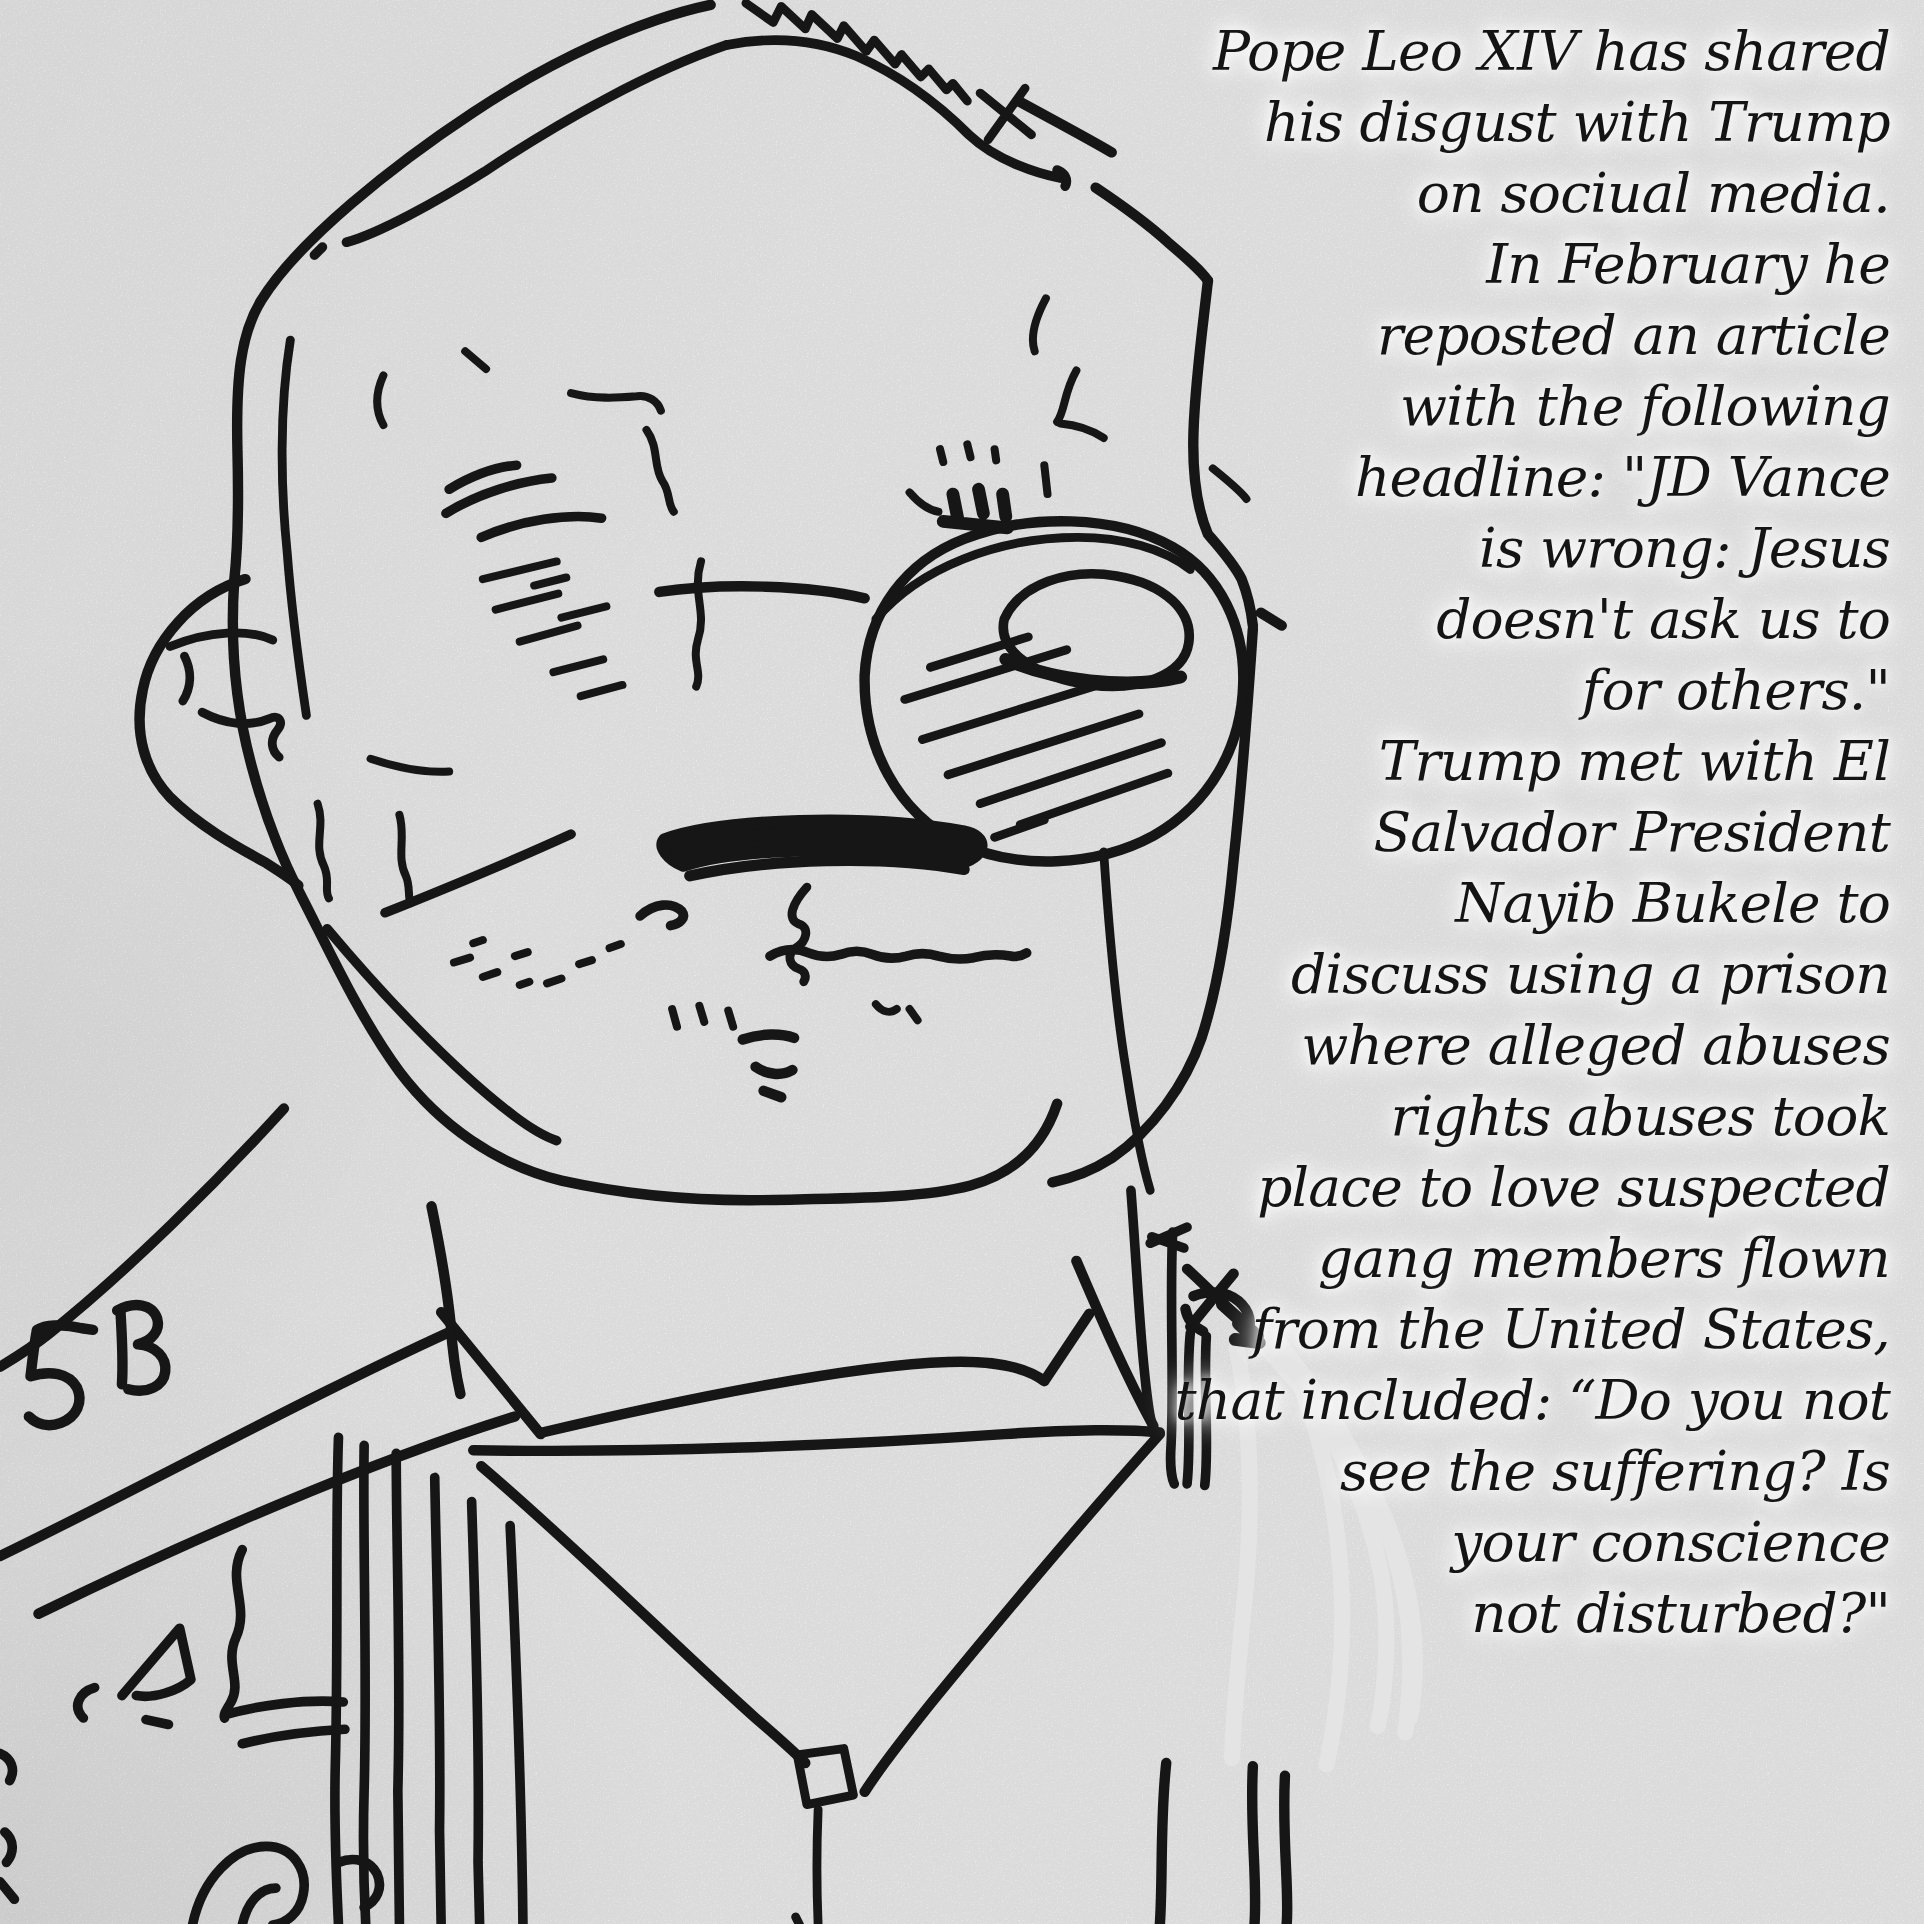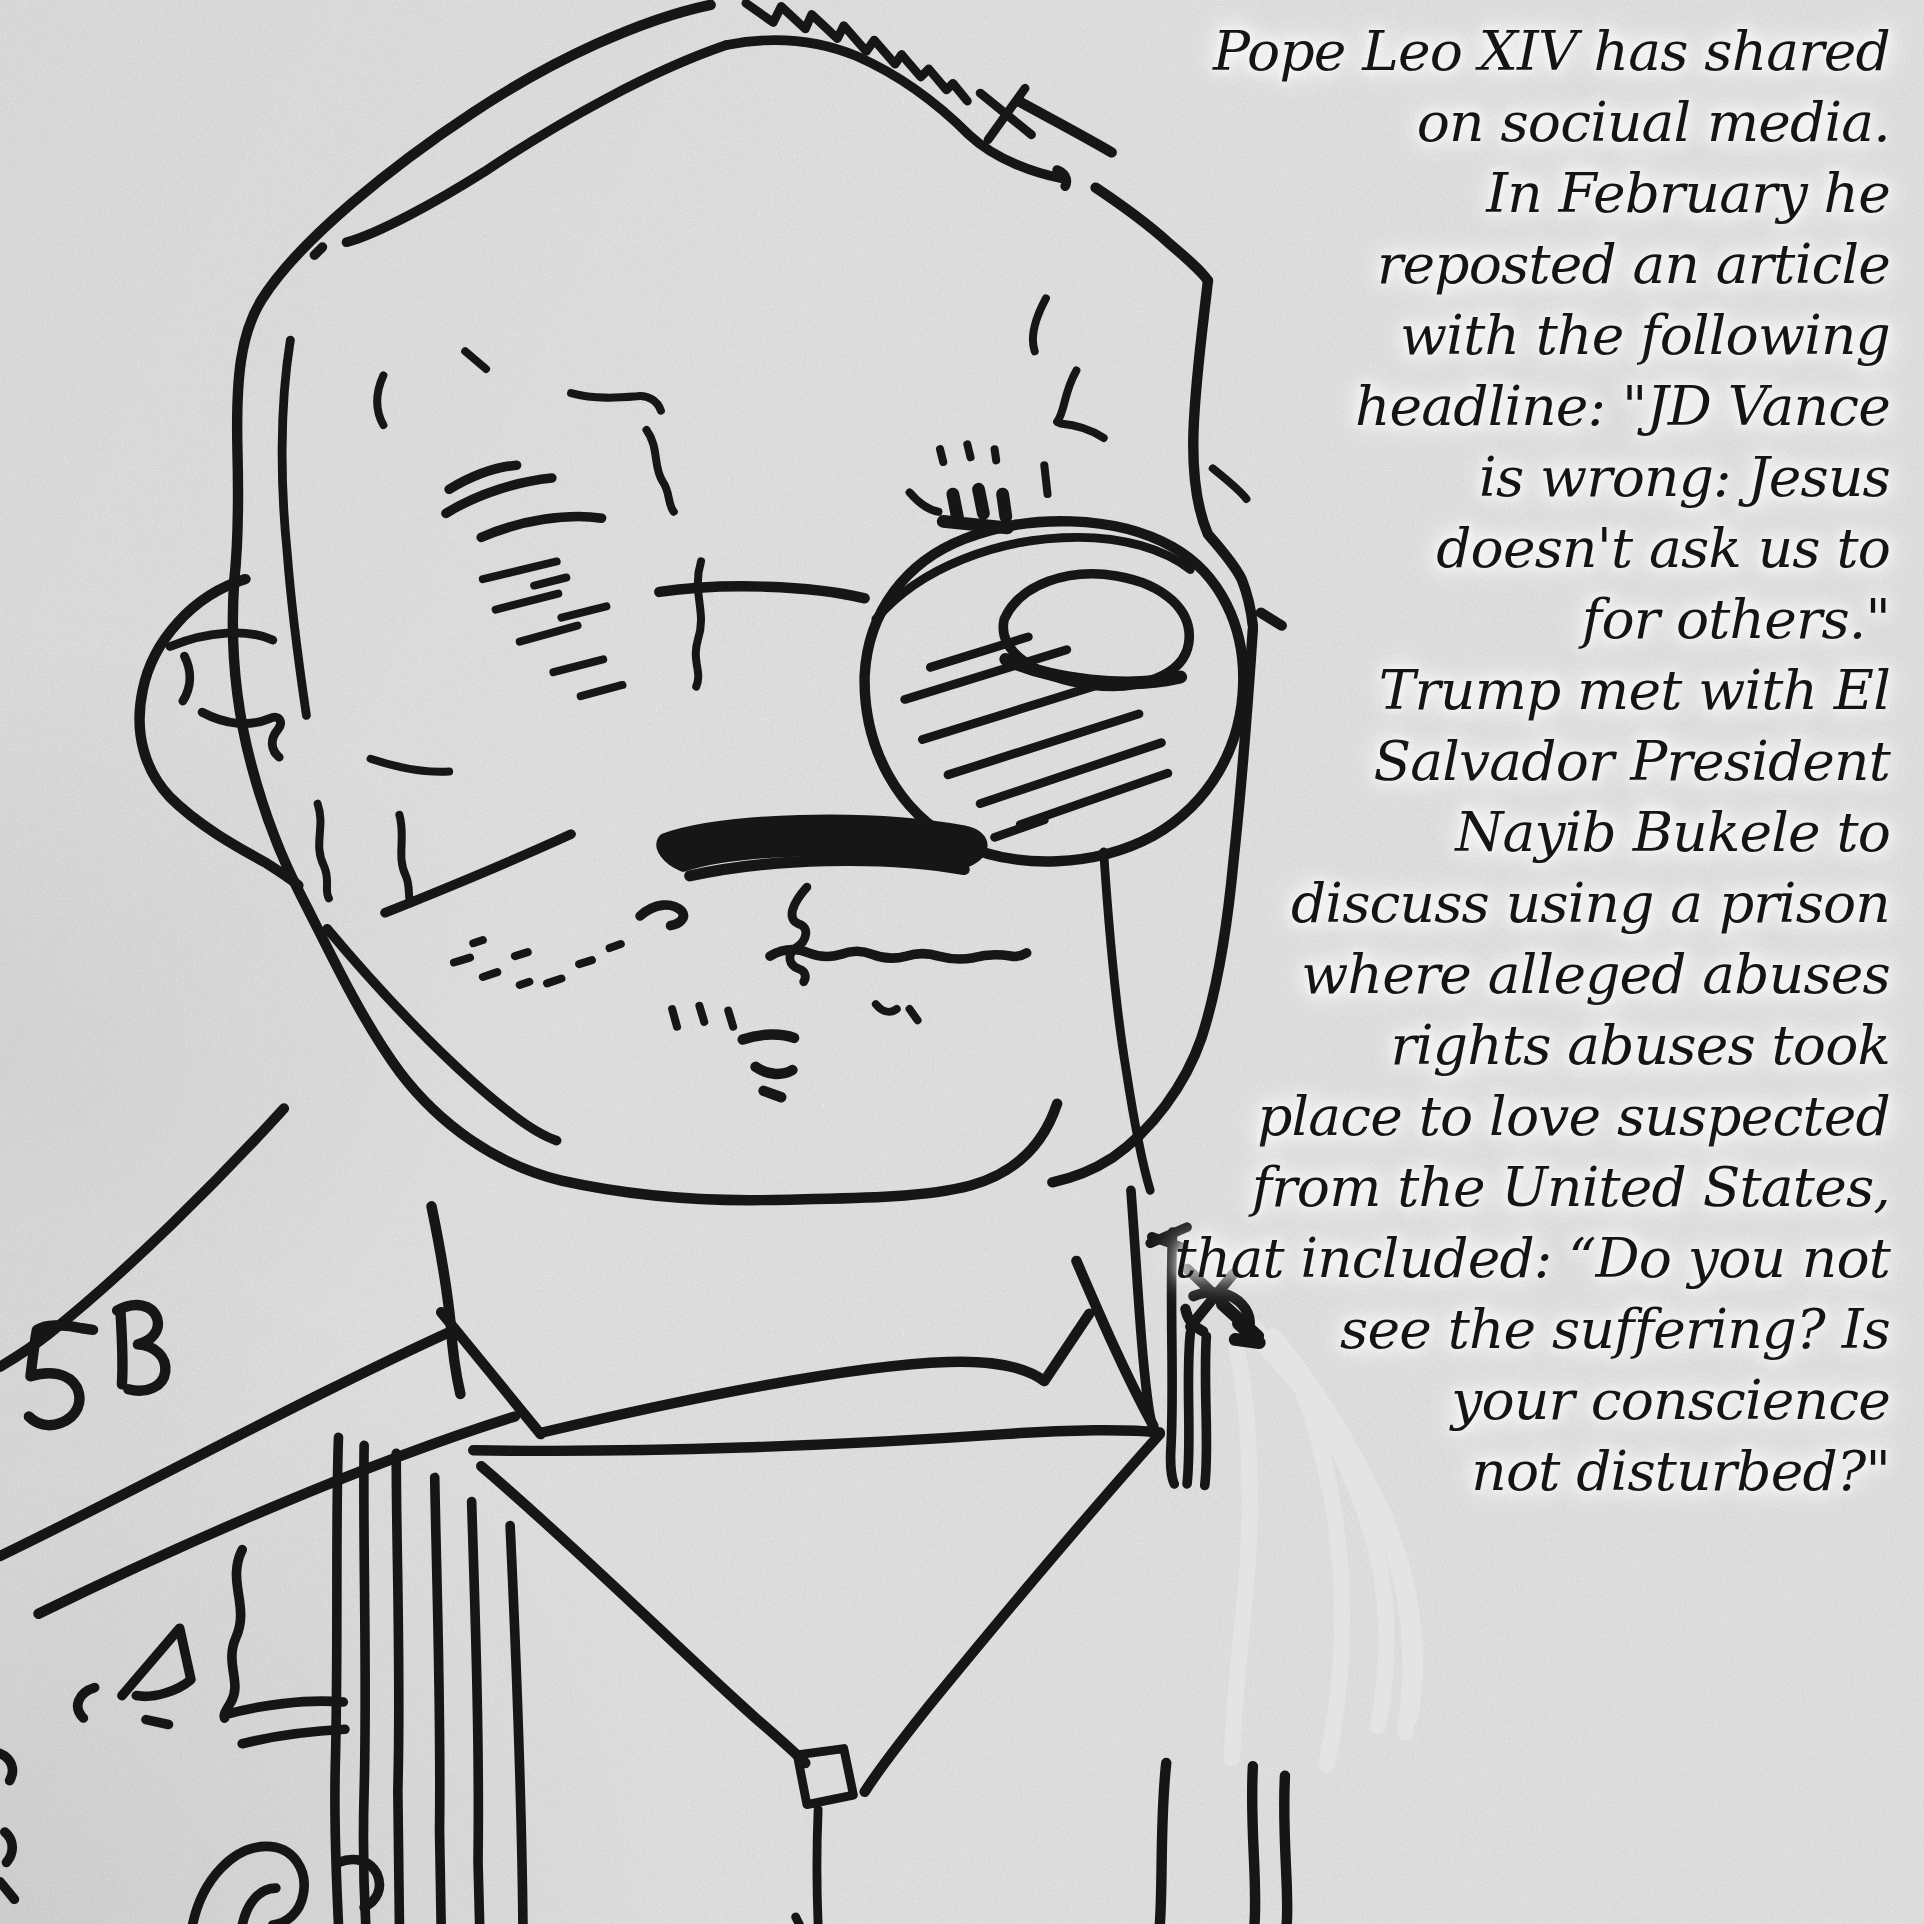--- a/index.html
+++ b/index.html
@@ -136,34 +136,36 @@
       <path stroke-width="13" d="M 102,1656 C 76,1650 56,1652 46,1658 C 42,1680 40,1700 38,1716 C 62,1708 86,1712 96,1730 C 104,1748 96,1766 76,1774 C 60,1780 46,1776 36,1766 M 102,1656 l 14,2"></path>
       <path stroke-width="13" d="M 150,1632 C 152,1664 154,1696 152,1726 M 146,1634 C 168,1622 190,1626 196,1644 C 200,1658 190,1672 172,1676 C 194,1678 208,1692 206,1710 C 204,1728 184,1738 160,1732"></path>
     </g>
   </g>
 </svg>
 
 <div class="shade"></div>
 
 <div class="caption">
   <div class="cap-line">Pope Leo XIV has shared</div>
+  <div class="cap-line">his disgust with Trump</div>
   <div class="cap-line">on sociual media.</div>
   <div class="cap-line">In February he</div>
   <div class="cap-line">reposted an article</div>
   <div class="cap-line">with the following</div>
   <div class="cap-line">headline: "JD Vance</div>
   <div class="cap-line">is wrong: Jesus</div>
   <div class="cap-line">doesn't ask us to</div>
   <div class="cap-line">for others."</div>
   <div class="cap-line">Trump met with El</div>
   <div class="cap-line">Salvador President</div>
   <div class="cap-line">Nayib Bukele to</div>
   <div class="cap-line">discuss using a prison</div>
   <div class="cap-line">where alleged abuses</div>
   <div class="cap-line">rights abuses took</div>
   <div class="cap-line">place to love suspected</div>
+  <div class="cap-line">gang members flown</div>
   <div class="cap-line">from the United States,</div>
   <div class="cap-line">that included: “Do you not</div>
   <div class="cap-line">see the suffering? Is</div>
   <div class="cap-line">your conscience</div>
   <div class="cap-line">not disturbed?"</div>
 </div>
 
 
 </body></html>

